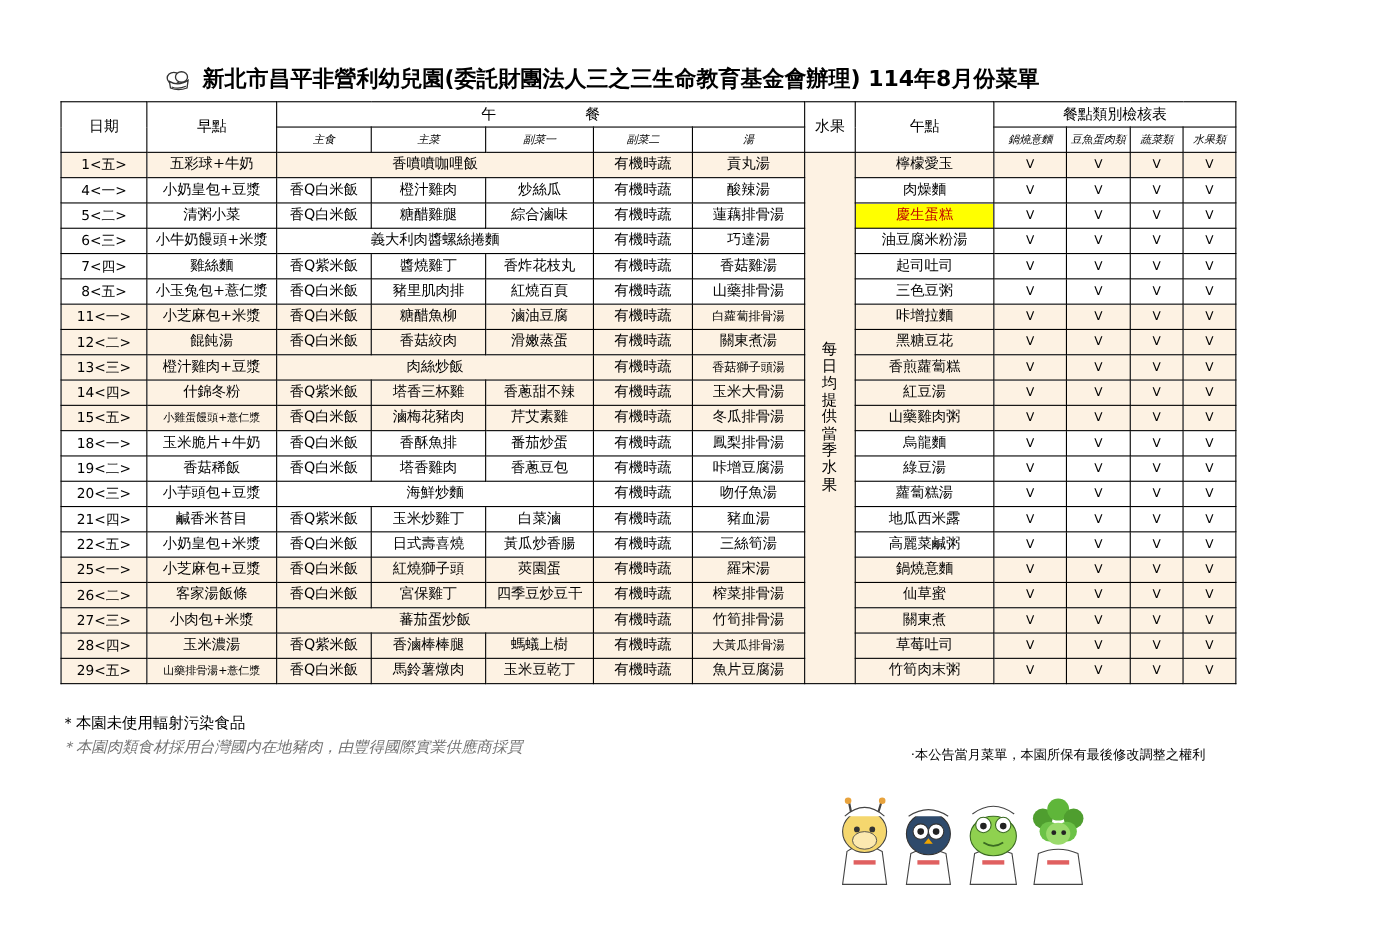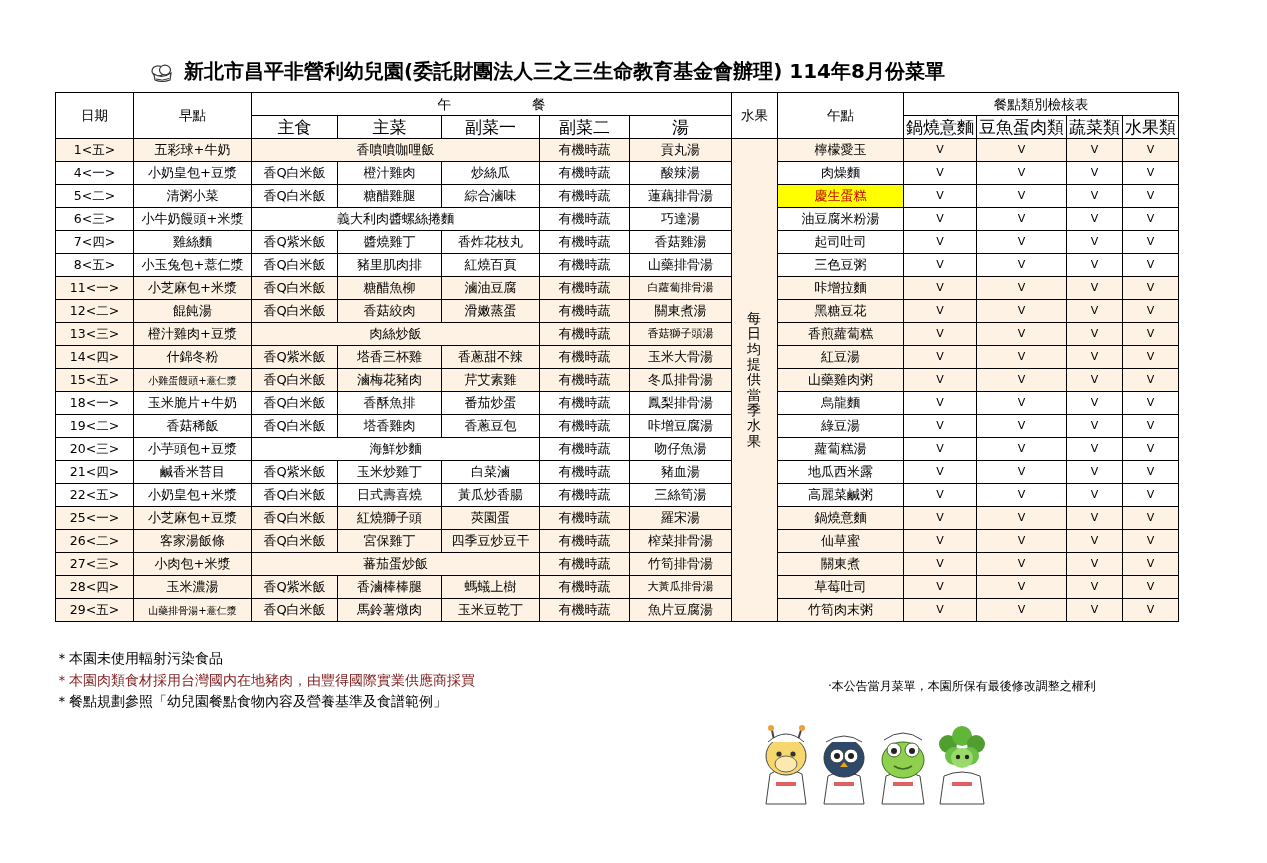--- a/index.html
+++ b/index.html
@@ -62,21 +62,22 @@
     line-height: 1.1;
     height: 22px;
     overflow: hidden;
     white-space: nowrap;
   }
   .hdr td {
     font-size: 13.5px;
     font-weight: normal;
   }
   .hdr-sm td {
-    font-size: 17px;
+    font-size: 10px;
+    font-style: italic;
   }
   .chk-head {
     font-size: 10.5px;
   }
   .row-shade td {
     background: #fdf2e3;
   }
   .row-plain td {
     background: #ffffff;
   }
@@ -123,21 +124,22 @@
     left: 55px;
     top: 648px;
     width: 700px;
   }
   .note-line {
     font-size: 14px;
     line-height: 1.55;
     white-space: nowrap;
   }
   .note-red {
-    color: #7f1d1d;
+    color: #737373;
+    font-style: italic;
   }
   .side-note {
     position: absolute;
     left: 828px;
     top: 678px;
     font-size: 12px;
     white-space: nowrap;
   }
 
   
@@ -486,21 +488,20 @@
           <td class="chk">V</td>
           <td class="chk">V</td>
           <td class="chk">V</td>
         </tr>
       </tbody>
   </table>
 
   <div class="notes">
     <div class="note-line">＊本園未使用輻射污染食品</div>
     <div class="note-line note-red">＊本園肉類食材採用台灣國内在地豬肉，由豐得國際實業供應商採買</div>
-    <div class="note-line">＊餐點規劃參照「幼兒園餐點食物內容及營養基準及食譜範例」</div>
   </div>
 
   <div class="side-note">‧本公告當月菜單，本園所保有最後修改調整之權利</div>
 
   <div class="mascots">
     <svg width="260" height="100" viewBox="0 0 260 100">
 
       <g>
         <path d="M18 92 L58 92 L54 62 Q36 52 22 62 Z" fill="#ffffff" stroke="#444" stroke-width="1"></path>
         <ellipse cx="38" cy="44" rx="20" ry="19" fill="#f5d76e" stroke="#444" stroke-width="1"></ellipse>

